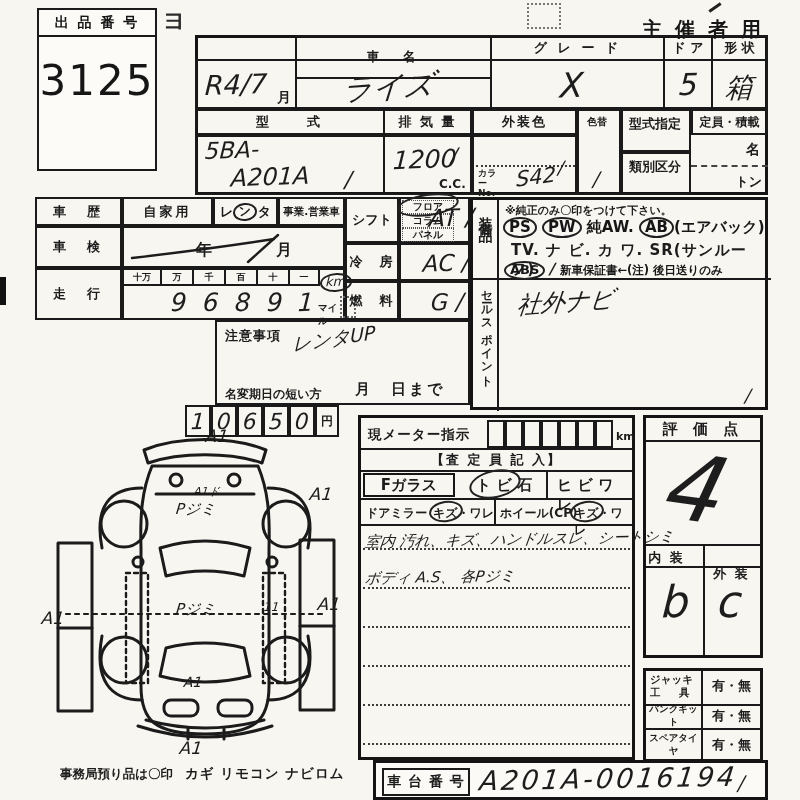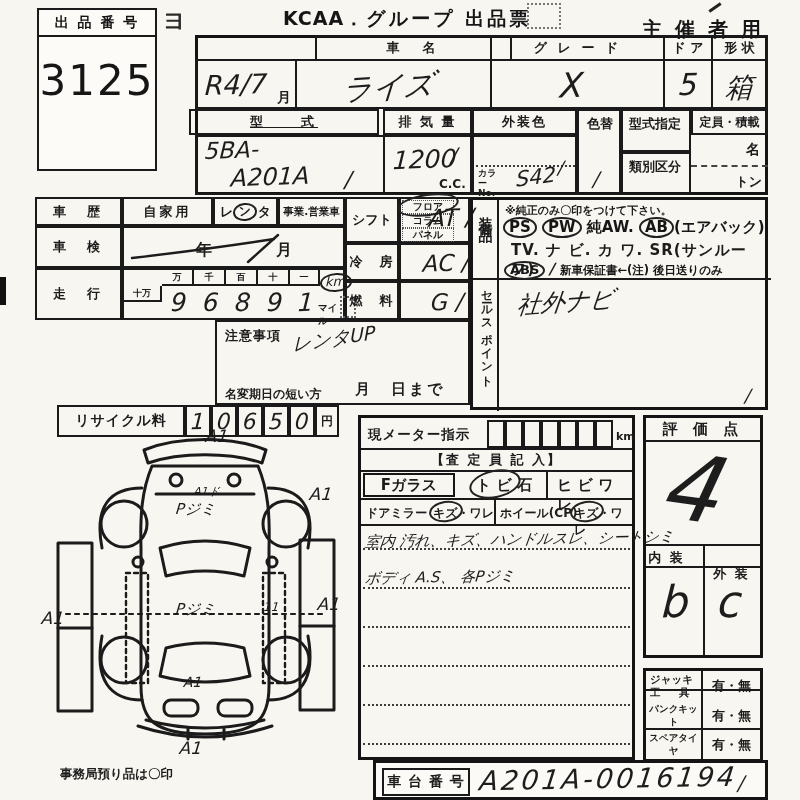--- a/index.html
+++ b/index.html
@@ -24,31 +24,28 @@
 <body>
 
 <div class="sheet">
 
   <div class="abs b2" style="left:37px;top:8px;width:120px;height:163px;background:#fcfbf7;">
     <div class="abs cc" style="left:0;top:0;width:100%;height:27px;border-bottom:2px solid #1a1a1a;font-size:14px;font-weight:bold;letter-spacing:2px;">出 品 番 号</div>
     <div class="abs cc" style="left:0;top:40px;width:100%;height:60px;font-size:42px;font-weight:400;letter-spacing:2px;">3125</div>
   </div>
   <div class="abs" style="left:163px;top:6px;font-size:22px;font-weight:bold;color:#2a2a2a;">ヨ</div>
 
-  <div class="abs" style="left:283px;top:6px;font-size:19px;">
-    <span style="font-weight:800;letter-spacing:1px;">KCAA</span><span style="font-weight:bold;letter-spacing:3px;">．グループ 出品票</span>
-  </div>
   <div class="abs" style="left:642px;top:16px;font-size:20px;font-weight:800;letter-spacing:3px;">主 催 者 用</div>
   <div class="abs" style="left:527px;top:3px;width:34px;height:26px;border:2px dotted #777;"></div>
   <div class="abs" style="left:708px;top:6px;width:14px;height:3px;background:#222;transform:rotate(-35deg);"></div>
   <div class="abs" style="left:0;top:277px;width:6px;height:28px;background:#111;"></div>
 
   <div class="abs b3" style="left:195px;top:35px;width:573px;height:160px;"></div>
 
-  <div class="abs b2 cc lbl" style="left:295px;top:35px;width:197px;height:26px;font-size:13px;letter-spacing:5px;margin-left:20px;">車　名</div>
+  <div class="abs b2 cc lbl" style="left:295px;top:35px;width:197px;height:44px;font-size:13px;letter-spacing:5px;">車　名</div>
   <div class="abs b2 cc lbl" style="left:490px;top:35px;width:175px;height:26px;font-size:13px;letter-spacing:3px;">グ レ ー ド</div>
   <div class="abs b2 cc lbl" style="left:663px;top:35px;width:50px;height:26px;font-size:13px;">ド ア</div>
   <div class="abs b2 cc lbl" style="left:711px;top:35px;width:57px;height:26px;font-size:13px;">形 状</div>
 
   <div class="abs b2" style="left:195px;top:59px;width:102px;height:50px;">
     <span class="hw abs" style="left:8px;top:8px;font-size:27px;">R4/7</span>
     <span class="abs lbl" style="left:80px;top:28px;font-size:14px;">月</span>
   </div>
   <div class="abs b2" style="left:295px;top:59px;width:197px;height:50px;">
     <span class="hw abs" style="left:45px;top:6px;font-size:30px;transform:rotate(-4deg) skewX(-8deg);">ライズ</span>
@@ -56,41 +53,41 @@
   <div class="abs b2" style="left:490px;top:59px;width:175px;height:50px;">
     <span class="hw abs" style="left:68px;top:4px;font-size:34px;">X</span>
   </div>
   <div class="abs b2" style="left:663px;top:59px;width:50px;height:50px;">
     <span class="hw abs" style="left:14px;top:6px;font-size:30px;">5</span>
   </div>
   <div class="abs b2" style="left:711px;top:59px;width:57px;height:50px;">
     <span class="hw abs" style="left:12px;top:8px;font-size:28px;">箱</span>
   </div>
 
-  <div class="abs b2 cc lbl" style="left:189px;top:109px;width:190px;height:26px;font-size:13px;letter-spacing:4px;text-decoration:underline;">型　　式</div>
+  <div class="abs b2 cc lbl" style="left:195px;top:109px;width:190px;height:26px;font-size:13px;letter-spacing:4px;">型　　式</div>
   <div class="abs b2" style="left:195px;top:135px;width:190px;height:60px;">
     <span class="hw abs" style="left:8px;top:0px;font-size:23px;">5BA-</span>
     <span class="hw abs" style="left:34px;top:26px;font-size:24px;">A201A</span>
     <span class="hw abs" style="left:148px;top:30px;font-size:22px;">/</span>
   </div>
   <div class="abs b2 cc lbl" style="left:383px;top:109px;width:89px;height:26px;font-size:13px;letter-spacing:2px;">排 気 量</div>
   <div class="abs b2" style="left:383px;top:135px;width:89px;height:60px;">
     <span class="hw abs" style="left:8px;top:8px;font-size:25px;">1200</span>
     <span class="hw abs" style="left:66px;top:6px;font-size:20px;">/</span>
     <span class="abs lbl" style="left:54px;top:40px;font-size:12px;">C.C.</span>
   </div>
   <div class="abs b2 cc lbl" style="left:472px;top:109px;width:105px;height:26px;font-size:13px;letter-spacing:2px;">外装色</div>
   <div class="abs b2" style="left:472px;top:135px;width:105px;height:60px;">
     <div class="dotline" style="left:2px;top:28px;width:99px;"></div>
     <span class="abs lbl" style="left:4px;top:32px;font-size:9px;line-height:1.1;width:26px;">カラーNo.</span>
     <span class="hw abs" style="left:42px;top:28px;font-size:21px;transform:rotate(-8deg) skewX(-8deg);">S42</span>
     <span class="hw abs" style="left:84px;top:20px;font-size:18px;">/</span>
   </div>
   <div class="abs b2" style="left:577px;top:109px;width:44px;height:86px;">
-    <span class="abs lbl" style="left:8px;top:4px;font-size:13px;">色替</span>
+    <span class="abs lbl" style="left:8px;top:4px;font-size:10px;">色替</span>
     <span class="hw abs" style="left:14px;top:56px;font-size:20px;">/</span>
   </div>
   <div class="abs b2" style="left:621px;top:109px;width:70px;height:43px;">
     <span class="abs lbl" style="left:6px;top:4px;font-size:13px;">型式指定</span>
   </div>
   <div class="abs b2" style="left:621px;top:152px;width:70px;height:43px;">
     <span class="abs lbl" style="left:6px;top:4px;font-size:13px;">類別区分</span>
   </div>
   <div class="abs b2 cc lbl" style="left:691px;top:109px;width:77px;height:26px;font-size:12px;">定員・積載</div>
   <div class="abs" style="left:691px;top:135px;width:77px;height:30px;">
@@ -114,21 +111,21 @@
     <span class="abs lbl" style="left:72px;top:12px;font-size:16px;">年</span>
     <span class="abs lbl" style="left:152px;top:12px;font-size:16px;">月</span>
     <svg class="abs" style="left:0;top:0;" width="223" height="42">
       <path d="M8,30 C60,24 118,16 150,11" stroke="#1c1c1c" stroke-width="2.4" fill="none" stroke-linecap="round"></path>
       <path d="M124,34 L154,7" stroke="#1c1c1c" stroke-width="2.4" fill="none" stroke-linecap="round"></path>
     </svg>
   </div>
 
   <div class="abs b2 cc lbl" style="left:35px;top:268px;width:87px;height:52px;font-size:13px;letter-spacing:4px;">走　行</div>
   <div class="abs b2" style="left:122px;top:268px;width:223px;height:52px;">
-    <div class="abs cc lbl" style="left:0px;top:16px;width:38px;height:16px;border-right:2px solid #1a1a1a;border-bottom:2px solid #1a1a1a;font-size:9px;">十万</div>
+    <div class="abs cc lbl" style="left:0px;top:0px;width:38px;height:16px;border-right:2px solid #1a1a1a;border-bottom:2px solid #1a1a1a;font-size:9px;">十万</div>
     <div class="abs cc lbl" style="left:38px;top:0px;width:32px;height:16px;border-right:2px solid #1a1a1a;border-bottom:2px solid #1a1a1a;font-size:9px;">万</div>
     <div class="abs cc lbl" style="left:70px;top:0px;width:32px;height:16px;border-right:2px solid #1a1a1a;border-bottom:2px solid #1a1a1a;font-size:9px;">千</div>
     <div class="abs cc lbl" style="left:102px;top:0px;width:32px;height:16px;border-right:2px solid #1a1a1a;border-bottom:2px solid #1a1a1a;font-size:9px;">百</div>
     <div class="abs cc lbl" style="left:134px;top:0px;width:32px;height:16px;border-right:2px solid #1a1a1a;border-bottom:2px solid #1a1a1a;font-size:9px;">十</div>
     <div class="abs cc lbl" style="left:166px;top:0px;width:30px;height:16px;border-right:2px solid #1a1a1a;border-bottom:2px solid #1a1a1a;font-size:9px;">一</div>
     <span class="hw abs cc" style="left:2px;top:16px;width:36px;height:34px;font-size:24px;"></span>
     <span class="hw abs cc" style="left:40px;top:14px;width:30px;height:36px;font-size:25px;">9</span>
     <span class="hw abs cc" style="left:72px;top:14px;width:30px;height:36px;font-size:25px;">6</span>
     <span class="hw abs cc" style="left:104px;top:14px;width:30px;height:36px;font-size:25px;">8</span>
     <span class="hw abs cc" style="left:136px;top:14px;width:30px;height:36px;font-size:25px;">9</span>
@@ -138,21 +135,20 @@
     <div class="abs" style="left:216px;top:26px;width:16px;height:22px;border:2px dotted #666;"></div>
   </div>
 
   <div class="abs b2" style="left:215px;top:320px;width:255px;height:85px;">
     <span class="abs lbl" style="left:8px;top:5px;font-size:13px;letter-spacing:1px;">注意事項</span>
     <span class="hw abs" style="left:75px;top:4px;font-size:19px;transform:rotate(-8deg) skewX(-8deg);">レンタUP</span>
     <span class="abs lbl" style="left:8px;top:64px;font-size:12px;">名変期日の短い方</span>
     <span class="abs lbl" style="left:138px;top:58px;font-size:15px;letter-spacing:3px;">月　日まで</span>
   </div>
 
-  <div class="abs b2 cc lbl" style="left:57px;top:405px;width:128px;height:32px;font-size:14px;letter-spacing:1px;">リサイクル料</div>
   <div class="abs b2 cc" style="left:185px;top:405px;width:26px;height:32px;">
       <span class="hw" style="font-size:22px;">1</span>
     </div>
   <div class="abs b2 cc" style="left:211px;top:405px;width:26px;height:32px;">
       <span class="hw" style="font-size:22px;">0</span>
     </div>
   <div class="abs b2 cc" style="left:237px;top:405px;width:26px;height:32px;">
       <span class="hw" style="font-size:22px;">6</span>
     </div>
   <div class="abs b2 cc" style="left:263px;top:405px;width:26px;height:32px;">
@@ -250,21 +246,21 @@
     <div class="abs" style="left:0;top:126px;width:114px;height:24px;border-top:2px solid #1a1a1a;border-bottom:2px solid #1a1a1a;">
       <div class="abs cc lbl" style="left:0;top:0;width:41px;height:24px;font-size:13px;letter-spacing:2px;">内 装</div>
       <div class="abs cc lbl" style="left:57px;top:0;width:57px;height:24px;font-size:13px;letter-spacing:2px;margin-top:16px;">外 装</div>
     </div>
     <div class="abs" style="left:57px;top:126px;width:0;height:111px;border-left:2px solid #1a1a1a;"></div>
     <span class="hw abs" style="left:16px;top:158px;font-size:44px;">b</span>
     <span class="hw abs" style="left:72px;top:158px;font-size:44px;">c</span>
   </div>
 
   <div class="abs" style="left:643px;top:668px;width:120px;height:94px;border:3px solid #141414;box-sizing:border-box;">
-    <div class="abs" style="left:0;top:0;width:114px;height:20px;border-bottom:2px solid #1a1a1a;">
+    <div class="abs" style="left:0;top:0;width:114px;height:35px;border-bottom:2px solid #1a1a1a;">
       <div class="abs" style="left:0;top:0;width:57px;height:30px;border-right:2px solid #1a1a1a;">
         <span class="abs lbl" style="left:4px;top:2px;font-size:10.5px;">ジャッキ</span>
         <span class="abs lbl" style="left:4px;top:15px;font-size:10.5px;letter-spacing:4px;">工　具</span>
       </div>
       <div class="abs cc lbl" style="left:57px;top:0;width:57px;height:30px;font-size:13px;">有・無</div>
     </div>
     <div class="abs" style="left:0;top:30px;width:114px;height:29px;border-bottom:2px solid #1a1a1a;">
       <div class="abs cc lbl" style="left:0;top:0;width:57px;height:29px;border-right:2px solid #1a1a1a;font-size:9.5px;">パンクキット</div>
       <div class="abs cc lbl" style="left:57px;top:0;width:57px;height:29px;font-size:13px;">有・無</div>
     </div>
@@ -327,20 +323,21 @@
     <span class="mark" style="left:138px;top:72px;font-size:15px;">Pジミ</span>
     <span class="mark" style="left:138px;top:172px;font-size:15px;">Pジミ</span>
     <span class="mark" style="left:4px;top:180px;font-size:17px;">A1</span>
     <span class="mark" style="left:280px;top:166px;font-size:17px;">A1</span>
     <span class="mark" style="left:226px;top:172px;font-size:12px;">11</span>
     <span class="mark" style="left:146px;top:246px;font-size:14px;">A1</span>
     <span class="mark" style="left:142px;top:310px;font-size:17px;">A1</span>
   </div>
 
   <span class="abs lbl" style="left:60px;top:766px;font-size:12.5px;">事務局預り品は〇印</span>
+  <span class="abs lbl" style="left:185px;top:765px;font-size:13.5px;letter-spacing:1px;">カギ  リモコン  ナビロム</span>
 
   <div class="abs" style="left:373px;top:760px;width:395px;height:40px;border:3px solid #141414;box-sizing:border-box;background:#fbfaf6;">
     <div class="abs b2 cc lbl" style="left:6px;top:5px;width:88px;height:28px;font-size:14px;letter-spacing:1px;">車 台 番 号</div>
     <span class="hw abs" style="left:104px;top:0px;font-size:27px;letter-spacing:3px;transform:rotate(-1deg) skewX(-8deg);">A201A-0016194</span>
     <span class="hw abs" style="left:362px;top:8px;font-size:20px;">/</span>
   </div>
 
 </div>
 
 </body></html>

